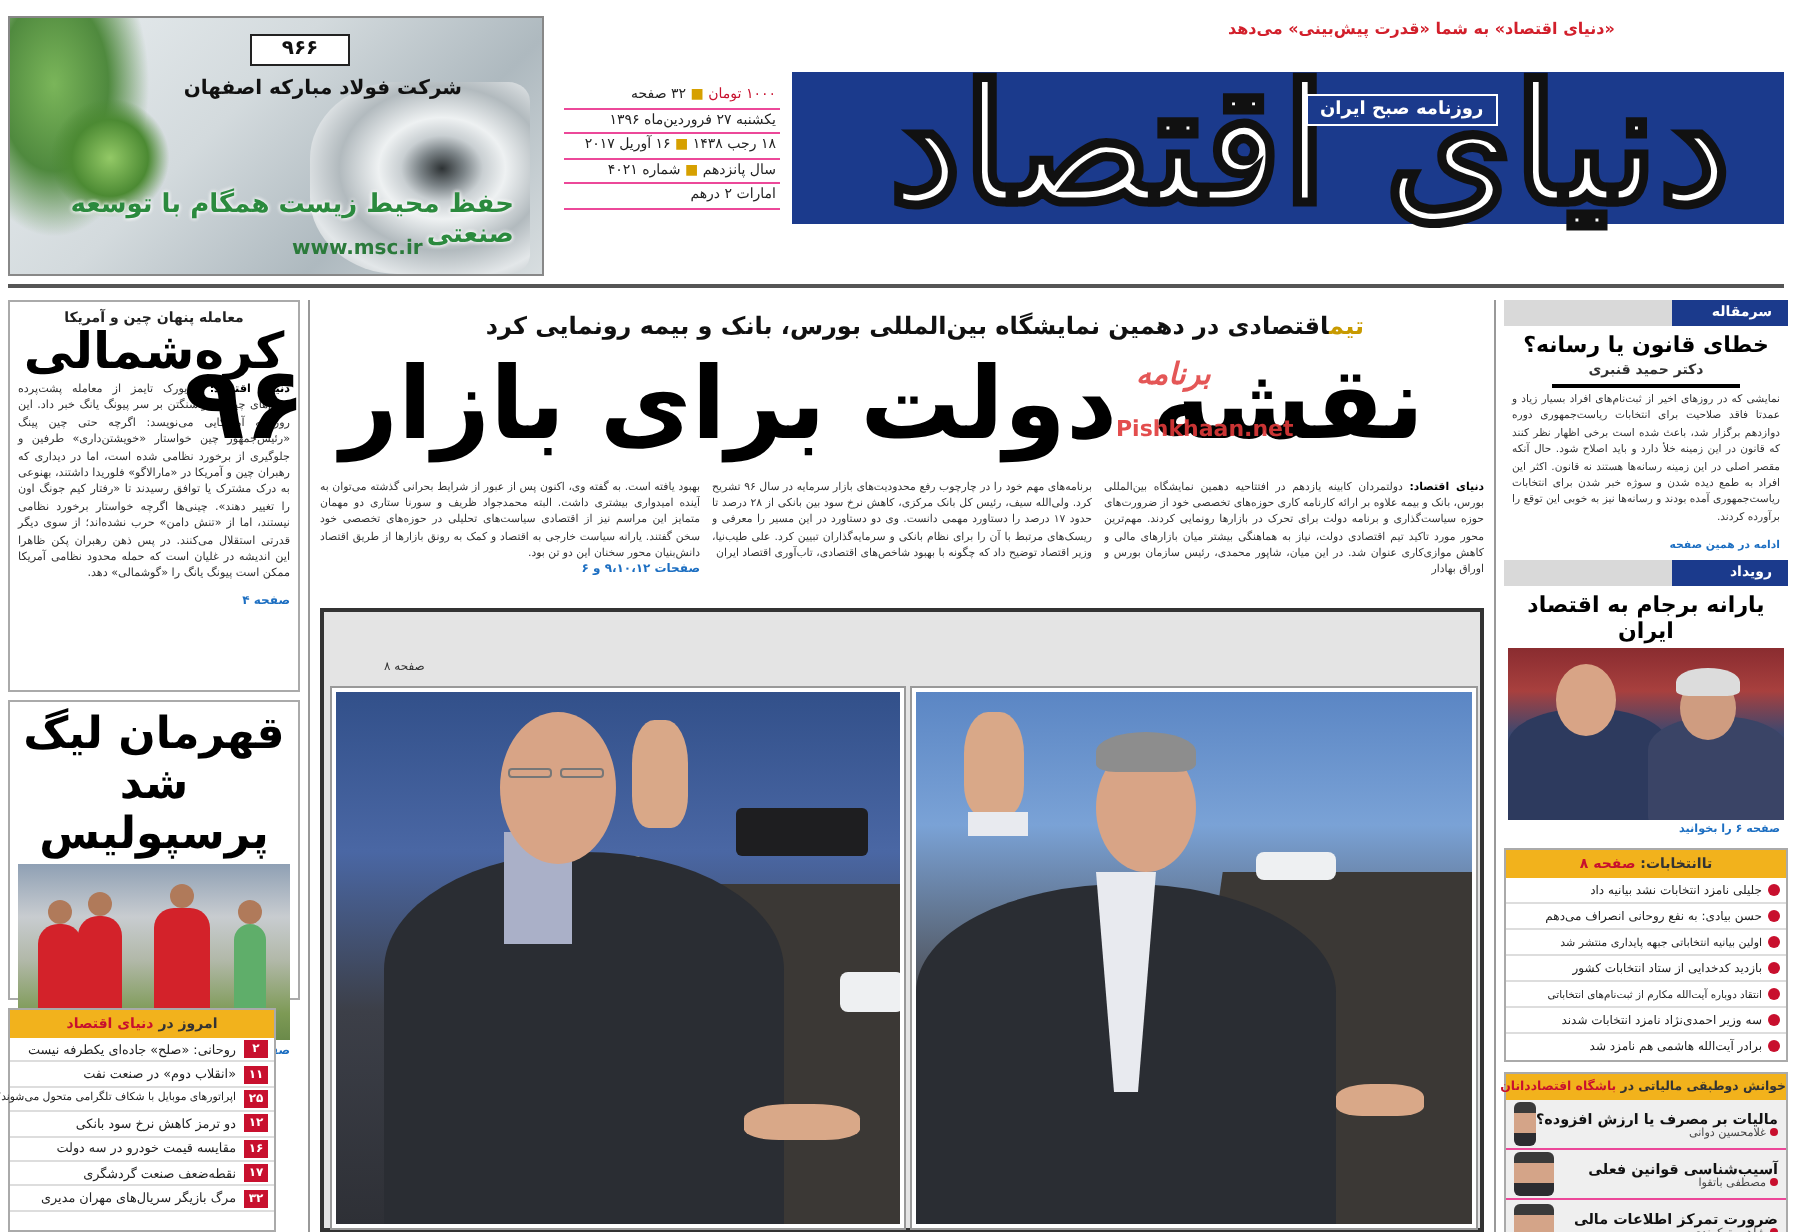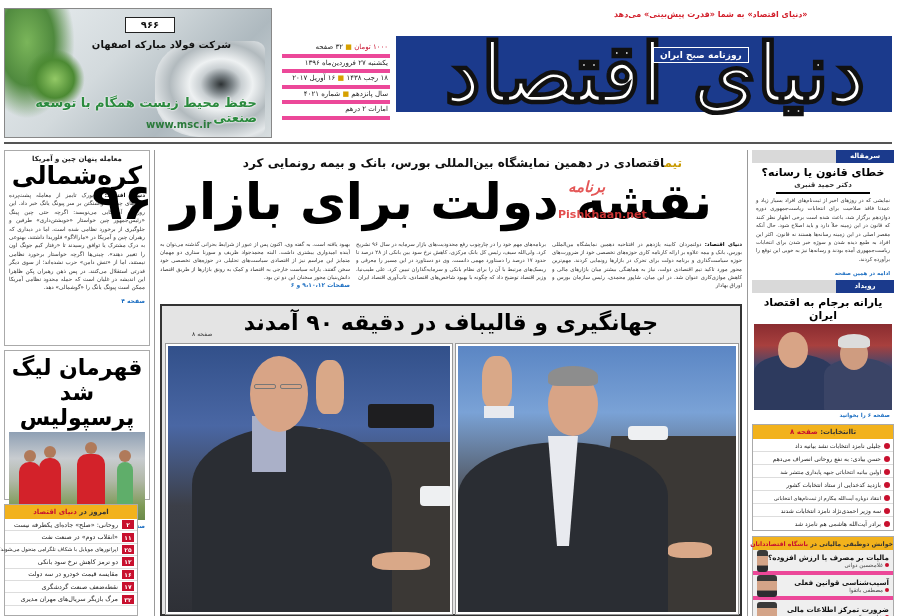--- a/index.html
+++ b/index.html
@@ -16,21 +16,21 @@
   .ad-roll { position: absolute; left: 150px; top: 32px; width: 110px; height: 96px;
     background: radial-gradient(ellipse at 60% 45%, #2d3234 0%, #7c8488 12%, #c9cfd2 22%, #eef1f2 34%, #b2babe 55%, #e3e7e9 75%, #a3abaf 100%); border-radius: 40% 10% 10% 40%; }
   .ad-logo { position: absolute; left: 120px; top: 8px; width: 50px; height: 16px; background: #fff; border: 1px solid #222;
     font: bold 10px "DejaVu Sans", sans-serif; color: #111; text-align: center; line-height: 14px; direction: ltr; }
   .ad-company { position: absolute; right: 40px; top: 30px; font: bold 10px "DejaVu Sans", sans-serif; color: #111; }
   .ad-slogan { position: absolute; right: 14px; top: 86px; font: bold 13px "DejaVu Sans", sans-serif; color: #2b8a3e;
     text-shadow: 0 0 2px #fff, 0 0 2px #fff; }
   .ad-url { position: absolute; left: 100px; top: 110px; font: bold 10px "DejaVu Sans", sans-serif; color: #2b7a3b; direction: ltr; margin-left: 41px; }
 
   .issue-info { position: absolute; left: 282px; top: 42px; width: 108px; font-size: 7px; color: #222; line-height: 11.5px; }
-  .issue-info div { border-bottom: 4px solid #ec4899; padding-right: 2px; white-space: nowrap; }
+  .issue-info div { border-bottom: 1px solid #ec4899; padding-right: 2px; white-space: nowrap; }
   .issue-info .hl { color: #d6a000; }
   .issue-info .red { color: #c8102e; }
 
   .mast-band { position: absolute; left: 396px; top: 36px; width: 496px; height: 76px; background: #1b3a8c; }
   .mast-title { position: absolute; left: 420px; top: 4px; width: 470px; height: 138px; font: bold 82px "DejaVu Serif", serif;
     color: #fff; -webkit-text-stroke: 2px #111; text-align: center; line-height: 138px; letter-spacing: -2px; }
   .mast-sub { position: absolute; left: 653px; top: 47px; background: #1b3a8c; border: 1px solid #fff; color: #fff;
     font: bold 9px "DejaVu Sans", sans-serif; padding: 2px 6px; }
   .mast-tag { position: absolute; left: 614px; top: 10px; font: bold 8px "DejaVu Sans", sans-serif; color: #d21f2b; }
   .mast-rule { position: absolute; left: 4px; top: 142px; width: 888px; height: 2px; background: #555; }
@@ -84,34 +84,34 @@
   .shirt { position: absolute; background: #e8eaef; }
   .face { position: absolute; background: #d8a486; border-radius: 50%; }
   .hair-gray { position: absolute; background: #8d8d8d; border-radius: 50% 50% 20% 20%; }
   .hand { position: absolute; background: #d9a888; border-radius: 40% 40% 30% 30%; }
   .glasses { position: absolute; height: 5px; border: 1px solid #777; border-radius: 2px; }
   .camera { position: absolute; background: #1e1e20; border-radius: 3px; }
   .whitething { position: absolute; background: #eef0f2; border-radius: 4px; }
 
   
   .section-tab { height: 13px; background: #d9d9d9; position: relative; }
-  .section-tab span { position: absolute; right: 0; top: 0; height: 13px; background: #1b3a8c; color: #fff; font: bold 7px "DejaVu Sans", sans-serif; padding: 0 8px; line-height: 13px; width: 58px; text-align: center; }
+  .section-tab span { position: absolute; right: 0; top: 0; height: 13px; background: #1b3a8c; color: #fff; font: bold 7px "DejaVu Sans", sans-serif; padding: 0 8px; line-height: 13px; width: 58px; }
   .edit-head { font: bold 11px "DejaVu Sans", sans-serif; text-align: center; padding-top: 3px; color: #000; }
   .edit-author { font: bold 7px "DejaVu Sans", sans-serif; text-align: center; padding: 2px 0 3px; border-bottom: 2px solid #000; margin: 0 24px; color: #333; }
   .event-head { font: bold 11px "DejaVu Sans", sans-serif; text-align: center; padding: 3px 0 2px; color: #000; }
   .event-photo { height: 86px; margin: 0 2px; position: relative; overflow: hidden; background: linear-gradient(180deg, #8a2c30 0%, #a8403e 25%, #3b4870 50%, #2b3350 100%); }
   .elect-box { margin-top: 4px; border: 1px solid #aaa; }
   .elect-head { background: #f2b21c; font: bold 7px "DejaVu Sans", sans-serif; text-align: center; padding: 3px 0; color: #333; }
   .elect-head .red { color: #c8102e; }
   .elect-item { font-size: 6px; height: 13px; line-height: 13px; border-bottom: 1px solid #ddd; padding-right: 3px; color: #222; white-space: nowrap; overflow: hidden; }
   .elect-item .dot { display: inline-block; width: 6px; height: 6px; border-radius: 50%; background: #c8102e; margin-left: 3px; vertical-align: middle; }
   .tax-box { margin-top: 5px; border: 1px solid #aaa; background: #efefef; }
   .tax-head { background: #f2b21c; font: bold 6.2px "DejaVu Sans", sans-serif; text-align: center; padding: 3px 0; color: #333; white-space: nowrap; }
   .tax-head .red { color: #c8102e; }
-  .tax-item { display: flex; align-items: center; height: 25px; border-bottom: 4px solid #ec4899; padding: 0 4px; }
+  .tax-item { display: flex; align-items: center; height: 25px; border-bottom: 1px solid #ec4899; padding: 0 4px; }
   .tax-item .txt { flex: 1; }
   .tax-item .t { font: bold 7.2px "DejaVu Sans", sans-serif; color: #111; white-space: nowrap; }
   .tax-item .a { font-size: 5.6px; color: #444; }
   .tax-item .a .dot { display: inline-block; width: 4px; height: 4px; border-radius: 50%; background: #c8102e; margin-left: 2px; vertical-align: middle; }
   .tax-item .pic { width: 20px; height: 22px; background: linear-gradient(180deg, #3a3a3a 0%, #3a3a3a 25%, #d4a488 26%, #d4a488 70%, #2c2c30 71%); border-radius: 3px; }
 </style>
 </head>
 <body>
 
 <div class="ad-banner">
@@ -218,21 +218,20 @@
   <div class="watermark">برنامه</div>
   <div class="watermark2">Pishkhaan.net</div>
 
   <div class="story-cols">
     <div class="col"><b>دنیای اقتصاد:</b> <span>دولتمردان کابینه یازدهم در افتتاحیه دهمین نمایشگاه بین‌المللی بورس، بانک و بیمه علاوه بر ارائه کارنامه کاری حوزه‌های تخصصی خود از ضرورت‌های حوزه سیاست‌گذاری و برنامه دولت برای تحرک در بازارها رونمایی کردند. مهم‌ترین محور مورد تاکید تیم اقتصادی دولت، نیاز به هماهنگی بیشتر میان بازارهای مالی و کاهش موازی‌کاری عنوان شد. در این میان، شاپور محمدی، رئیس سازمان بورس و اوراق بهادار</span></div>
     <div class="col">برنامه‌های مهم خود را در چارچوب رفع محدودیت‌های بازار سرمایه در سال ۹۶ تشریح کرد. ولی‌الله سیف، رئیس کل بانک مرکزی، کاهش نرخ سود بین بانکی از ۲۸ درصد تا حدود ۱۷ درصد را دستاورد مهمی دانست. وی دو دستاورد در این مسیر را معرفی و ریسک‌های مرتبط با آن را برای نظام بانکی و سرمایه‌گذاران تبیین کرد. علی طیب‌نیا، وزیر اقتصاد توضیح داد که چگونه با بهبود شاخص‌های اقتصادی، تاب‌آوری اقتصاد ایران</div>
     <div class="col"><span>بهبود یافته است. به گفته وی، اکنون پس از عبور از شرایط بحرانی گذشته می‌توان به آینده امیدواری بیشتری داشت. البته محمدجواد ظریف و سورنا ستاری دو مهمان متمایز این مراسم نیز از اقتصادی سیاست‌های تحلیلی در حوزه‌های تخصصی خود سخن گفتند. یارانه سیاست خارجی به اقتصاد و کمک به رونق بازارها از طریق اقتصاد دانش‌بنیان محور سخنان این دو تن بود.</span><br><span class="page-ref">صفحات ۹،۱۰،۱۲ و ۶</span></div>
   </div>
 
   <div class="photo-frame">
-    <div class="photo-head">جهانگیری و قالیباف در دقیقه ۹۰ آمدند</div>
     <div class="photo-pageref">صفحه ۸</div>
 
     <div class="photo right">
       <div class="table" style="left:140px;top:90px;width:150px;height:190px;transform:skewX(-8deg)"></div>
       <div class="whitething" style="left:170px;top:80px;width:40px;height:14px"></div>
       <div class="suit" style="left:0px;top:96px;width:210px;height:180px"></div>
       <div class="shirt" style="left:90px;top:90px;width:30px;height:110px;clip-path:polygon(0 0,100% 0,70% 100%,30% 100%)"></div>
       <div class="face" style="left:90px;top:26px;width:50px;height:64px"></div>
       <div class="hair-gray" style="left:90px;top:20px;width:50px;height:20px"></div>
       <div class="hand" style="left:24px;top:10px;width:30px;height:52px"></div>

